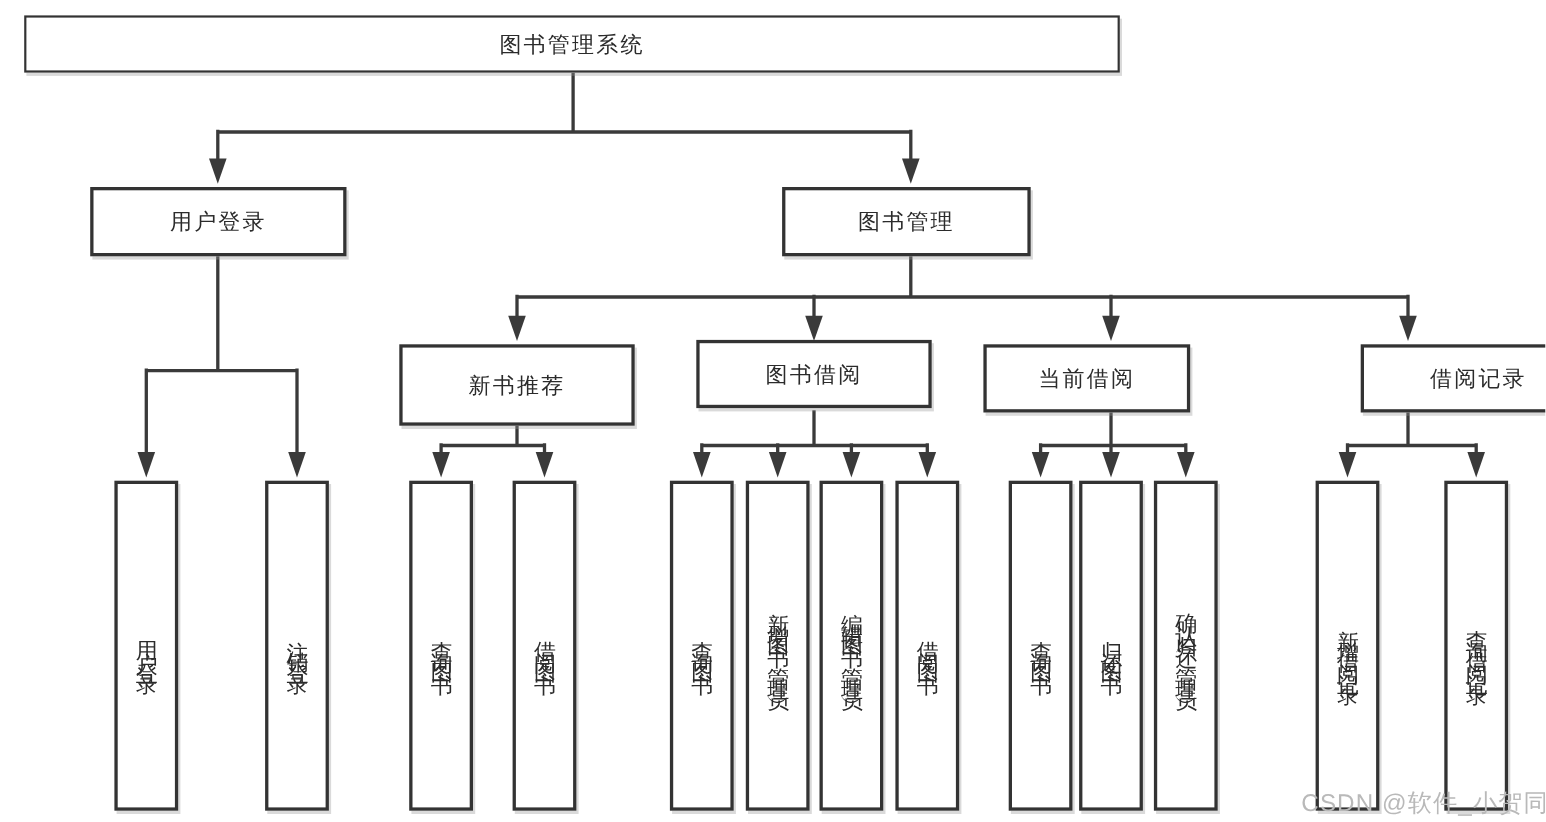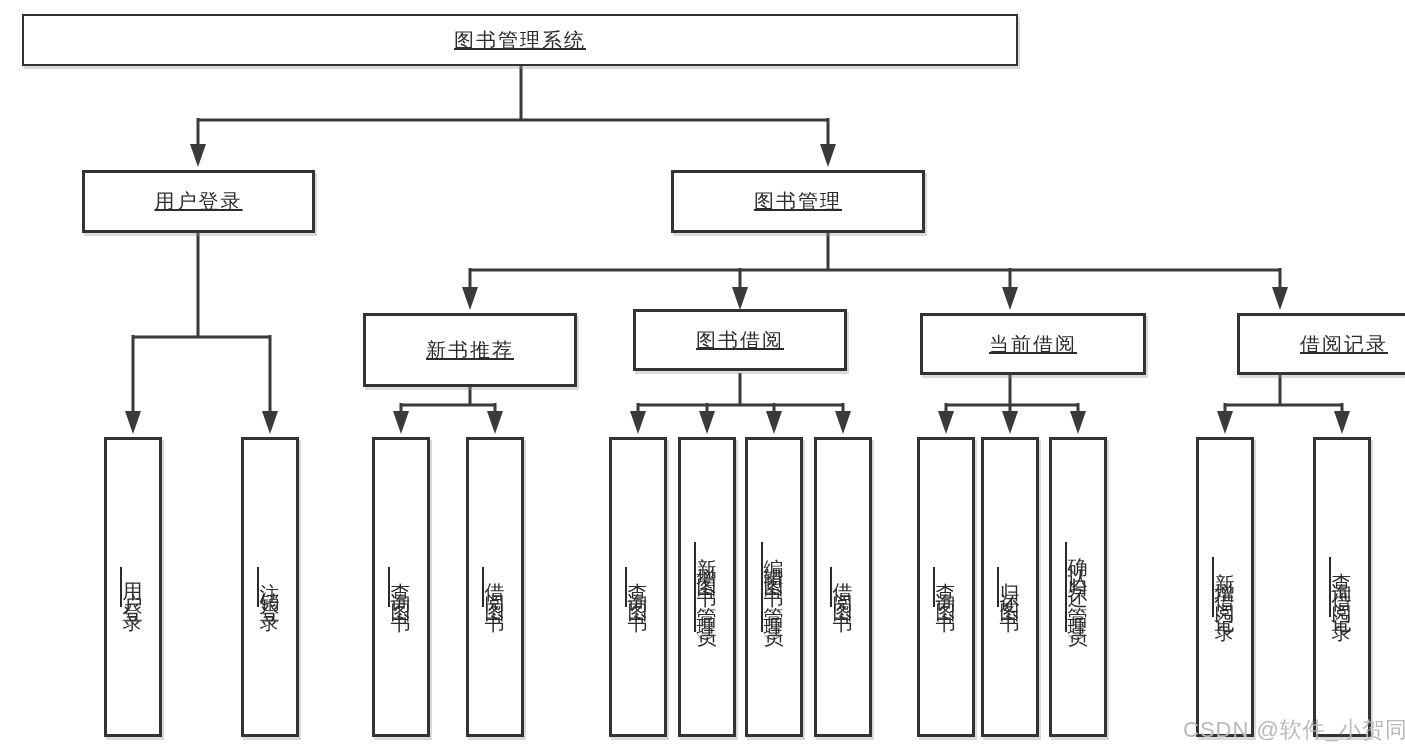--- a/index.html
+++ b/index.html
@@ -14,21 +14,20 @@
   .box{
     position:absolute;
     box-sizing:border-box;
     background:#fff;
     border:3px solid #333;
     display:flex;align-items:center;justify-content:center;
     color:#2b2b2b;
     font-size:20px;
     box-shadow:2px 3px 0 rgba(150,150,150,0.35);
     z-index:2;
-    text-decoration:underline;
   }
   .box.root{border-width:2px;letter-spacing:2px;}
   .box.h{letter-spacing:2px;}
   .box.v span{
     writing-mode:vertical-rl;
     text-orientation:mixed;
     letter-spacing:10px;
     line-height:1;
     white-space:nowrap;
   }
@@ -90,31 +89,31 @@
     </g>
   </svg>
 
   <div class="box h root" style="left:22px;top:14px;width:996px;height:52px">
     <span>图书管理系统</span>
   </div>
 
   <div class="box h" style="left:82px;top:170px;width:233px;height:63px">
     <span>用户登录</span>
   </div>
-  <div class="box h" style="left:671px;top:170px;width:254px;height:63px">
+  <div class="box h" style="left:711px;top:170px;width:226px;height:63px">
     <span>图书管理</span>
   </div>
 
   <div class="box h" style="left:363px;top:313px;width:214px;height:74px">
     <span>新书推荐</span>
   </div>
   <div class="box h" style="left:633px;top:309px;width:214px;height:62px">
     <span>图书借阅</span>
   </div>
-  <div class="box h" style="left:920px;top:313px;width:226px;height:62px">
+  <div class="box h" style="left:894px;top:313px;width:188px;height:62px">
     <span>当前借阅</span>
   </div>
   <div class="box h" style="left:1237px;top:313px;width:214px;height:62px">
     <span>借阅记录</span>
   </div>
 
   <div class="box v" style="left:104px;top:437px;width:58px;height:300px">
     <span>用户登录</span>
   </div>
   <div class="box v" style="left:241px;top:437px;width:58px;height:300px">

